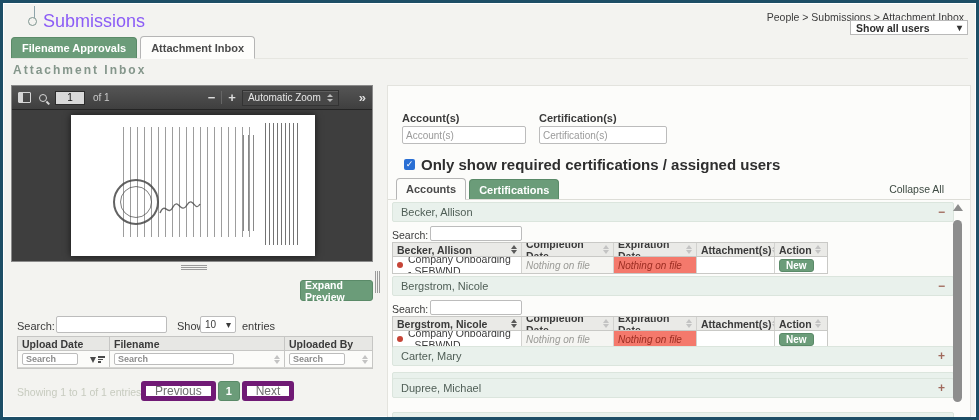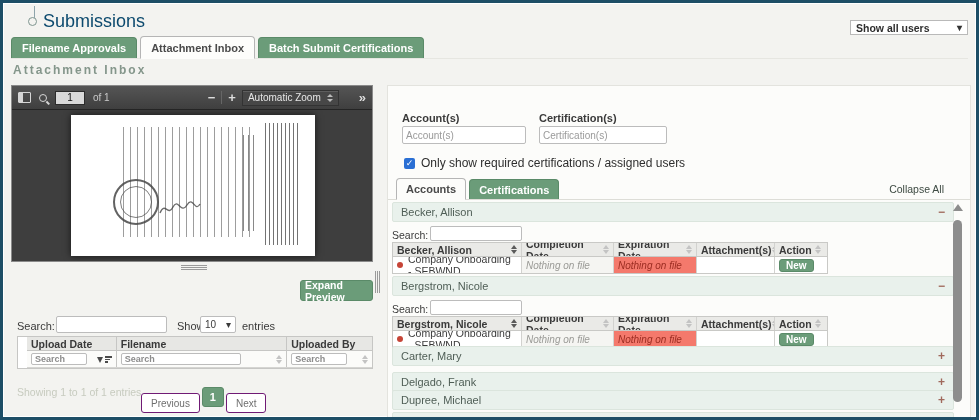--- a/index.html
+++ b/index.html
@@ -6,21 +6,21 @@
   body { font-family:"Liberation Sans", sans-serif; background:#dfe3e6; }
   .frame {
     position:relative; width:979px; height:420px; overflow:hidden;
     border:3px solid var(--frame,#1d4e66); background:var(--bg,#f3f3f0);
     box-shadow:inset 0 0 0 1px #ffffff;
     font-size:11px; color:#3a3a3a;
   }
   
   .title-tick { position:absolute; left:31px; top:3px; width:1px; height:12px; background:#8ea4ab; }
   .title-ring { position:absolute; left:25px; top:14px; width:9px; height:9px; border:1.5px solid #7e958f; border-radius:50%; background:var(--bg,#f3f3f0); }
-  .page-title { position:absolute; left:40px; top:8px; font-size:18px; color:#0c4a6e; }
+  .page-title { position:absolute; left:40px; top:8px; font-size:18px; color:#8b5cf6; }
   .breadcrumb { position:absolute; right:12px; top:8px; font-size:10.5px; color:#3c3c3c; }
   .user-select { position:absolute; right:8px; top:17px; width:118px; height:15px; background:#fff; border:1px solid #b9b9b9;
     display:flex; align-items:center; justify-content:space-between; padding:0 5px; font-size:10.5px; font-weight:bold; color:#2e2e2e; cursor:pointer; }
   .user-select .chev { font-size:10px; color:#333; }
   
   .tabbar { position:absolute; left:8px; top:33px; right:8px; height:23px; display:flex; align-items:flex-end; gap:3px; border-bottom:1px solid #e6e6e1; }
   .tab { height:21px; padding:0 10px; display:flex; align-items:center; font-weight:bold; font-size:11px;
     background:var(--accent,#6b9c79); color:#fff; border:1px solid var(--accent_dark,#5a8a68); border-bottom:none; border-radius:4px 4px 0 0; cursor:pointer; }
   .tab.active { height:23px; background:#fdfdfb; color:#4a4a4a; border:1px solid #b5b5b5; border-bottom:1px solid #fdfdfb; margin-bottom:-1px; }
   .section-title { position:absolute; left:10px; top:60px; font-size:12px; font-weight:bold; letter-spacing:2px; color:#84968b; }
@@ -68,21 +68,21 @@
   input[type=text] { border:1px solid #bcbcbc; border-radius:2px; font-family:"Liberation Sans",sans-serif; font-size:10px; color:#333; padding:0 3px; background:#fff; }
   input::placeholder { color:#9a9a9a; }
   .l-search-lbl { position:absolute; left:14px; top:317px; }
   .l-search { position:absolute; left:53px; top:313px; width:111px; height:17px; }
   .l-show { position:absolute; left:174px; top:317px; }
   .fake-select { background:#fff; border:1px solid #bcbcbc; border-radius:2px; display:flex; align-items:center; justify-content:space-between; padding:0 4px; cursor:pointer; font-size:10px; }
   .l-pagesize { position:absolute; left:197px; top:313px; width:36px; height:17px; }
   .l-entries { position:absolute; left:239px; top:317px; }
   
   .ut { position:absolute; left:14px; top:333px; width:356px; border:1px solid #c6c6c4; background:#fff; }
-  .ut-row { display:flex;margin-left:9px; }
+  .ut-row { display:flex; }
   .ut-row > div { border-right:1px solid #c6c6c4; padding:0 4px; display:flex; align-items:center; overflow:hidden; }
   .ut-row > div:last-child { border-right:none; }
   .c1 { width:92px; } .c2 { width:175px; } .c3 { width:87px; }
   .ut-head { height:14px; background:#e7e7e4; border-bottom:1px solid #c6c6c4; font-weight:bold; font-size:10.5px; }
   .ut-filter { height:17px; background:#fbfbf9; border-bottom:1px solid #d5d5d2; }
   .ut-filter input { height:12px; font-size:9px; font-weight:bold; }
   .ut-filter input::placeholder { color:#8c8c8c; font-weight:bold; }
   .ut-data { height:16px; background:var(--row_green,#ddf0e1); font-size:10px; }
   .fname { color:var(--link_green,#3f7f52); cursor:pointer; white-space:nowrap; }
   .fname b { margin-right:2px; font-size:11px; }
@@ -92,32 +92,32 @@
   .sort i.up { border-bottom:4px solid #c3c3c3; }
   .sort i.dn { border-top:4px solid #c3c3c3; }
   .sort.dark i.up { border-bottom-color:#5a5a5a; }
   .sort.dark i.dn { border-top-color:#5a5a5a; }
   .sort-amount { display:inline-flex; align-items:flex-end; gap:2px; margin-left:auto; cursor:pointer; }
   .sort-amount .arr { width:0; height:0; border-left:3px solid transparent; border-right:3px solid transparent; border-top:6px solid #4a4a4a; }
   .sort-amount .bars i { display:block; height:1.5px; background:#4a4a4a; margin-top:1px; }
   .sort-amount .bars i:nth-child(1){width:7px;} .sort-amount .bars i:nth-child(2){width:5px;} .sort-amount .bars i:nth-child(3){width:3px;}
   .ut-info { position:absolute; left:14px; top:383px; font-size:10.5px; color:#c7cbbf; }
   .pager { position:absolute; left:138px; top:378px; display:flex; align-items:center; }
-  .pg-btn { height:20px; padding:0 9px; background:#fff; border:1px solid #701a75; border-radius:3px; color:#6f6f6f; font-size:10px; display:flex; align-items:center; cursor:pointer;margin-top:12px; }
+  .pg-btn { height:20px; padding:0 9px; background:#fff; border:5px solid #701a75; border-radius:3px; color:#6f6f6f; font-size:12px; display:flex; align-items:center; cursor:pointer; }
   .pg-cur { height:20px; width:22px; margin:0 2px; background:var(--accent,#6b9c79); border:1px solid var(--accent_dark,#5a8a68); border-radius:3px; color:#fff; font-weight:bold; display:flex; align-items:center; justify-content:center; cursor:pointer; }
   
   .rpanel { position:absolute; left:384px; top:82px; width:584px; height:335px; background:var(--panel,#fcfcfa); border:1px solid #e3e3de; }
   .filters { position:absolute; left:8px; top:4px; width:568px; height:80px; border:1px solid #d9d9d3; border-radius:2px; }
   .filters legend, .flt-legend { position:absolute; left:10px; top:-7px; background:var(--panel,#fcfcfa); padding:0 5px; font-size:9.5px; font-style:italic; color:#6d6d66; }
   .flt-legend .minus { font-style:normal; font-weight:bold; color:#555; margin-right:3px; }
   .flt-lbl { position:absolute; font-weight:bold; font-size:11px; }
   .flt-input { position:absolute; height:18px; font-size:10.5px; }
   .chk-row { position:absolute; left:16px; top:70px; display:flex; align-items:center; gap:6px; }
   .chk { width:11px; height:11px; background:var(--check_blue,#2a6fd4); border-radius:2px; color:#fff; font-size:9px; line-height:11px; text-align:center; cursor:pointer; }
-  .chk-lbl { font-weight:normal; font-size:12px; color:#2e2e2e; }
+  .chk-lbl { font-weight:bold; font-size:15px; color:#2e2e2e; }
   .rtabs { position:absolute; left:8px; top:92px; display:flex; align-items:flex-end; gap:3px; }
   .rtab { height:20px; padding:0 9px; display:flex; align-items:center; font-weight:bold; font-size:11px;
     background:var(--accent,#6b9c79); color:#fff; border:1px solid var(--accent_dark,#5a8a68); border-bottom:none; border-radius:4px 4px 0 0; cursor:pointer; }
   .rtab.active { height:22px; background:var(--panel,#fcfcfa); color:#4a4a4a; border:1px solid #b5b5b5; border-bottom:1px solid var(--panel,#fcfcfa); margin-bottom:-1px; z-index:2; }
   .rtabs-line { position:absolute; left:0; right:0; top:113px; height:1px; background:#dddDd7; }
   .collapse-all { position:absolute; right:26px; top:97px; font-size:10.5px; color:#3d4a42; cursor:pointer; }
   .acc-header { position:absolute; left:4px; width:562px; height:20px; background:var(--acc_bg,#e9f1ec); border:1px solid #dbe5dd; border-radius:2px;
     display:flex; align-items:center; justify-content:space-between; padding:0 8px; font-size:11px; color:#4f5e56; cursor:pointer; }
   .acc-header .pm { color:#a0695c; font-weight:bold; font-size:12px; }
   .r-search-lbl { position:absolute; left:4px; font-size:10.5px; }
@@ -138,29 +138,29 @@
   .sb-thumb { position:absolute; top:16px; left:0; width:9px; height:182px; background:#8d8d8d; border-radius:5px; cursor:grab; }
 </style>
 </head>
 <body>
 
 <div class="frame">
 
   <span class="title-tick"></span>
   <span class="title-ring"></span>
   <div class="page-title">Submissions</div>
+  <div class="breadcrumb">People  &gt;  Submissions  &gt;  Attachment Inbox</div>
   <div class="user-select">
     <span>Show all users</span>
     <span class="chev">▾</span>
   </div>
 
   <div class="tabbar">
     <div class="tab">Filename Approvals</div>
     <div class="tab active">Attachment Inbox</div>
-    <div class="tab">Batch Submit Certifications</div>
   </div>
   <div class="section-title">Attachment Inbox</div>
 
   <div class="pdf-viewer">
     <div class="pdf-toolbar">
       <span class="icon-sidebar"></span>
       <span class="icon-mag"></span>
       <input class="page-input" value="1" style="">
       <span class="page-of">of 1</span>
       <span class="pdf-right">
@@ -387,21 +387,21 @@
     </div>
 
     <div class="acc-header" style="top:260px">
       <span>Carter, Mary</span>
       <span class="pm">+</span>
     </div>
     <div class="acc-header" style="top:286px">
       <span>Delgado, Frank</span>
       <span class="pm">+</span>
     </div>
-    <div class="acc-header" style="top:304px">
+    <div class="acc-header" style="top:292px">
       <span>Dupree, Michael</span>
       <span class="pm">+</span>
     </div>
     <div class="acc-header" style="top:326px">
       <span>Halvorson, Teresa</span>
       <span class="pm">+</span>
     </div>
 
     <div class="acc-scrollbar">
       <span class="sb-arrow"></span>

